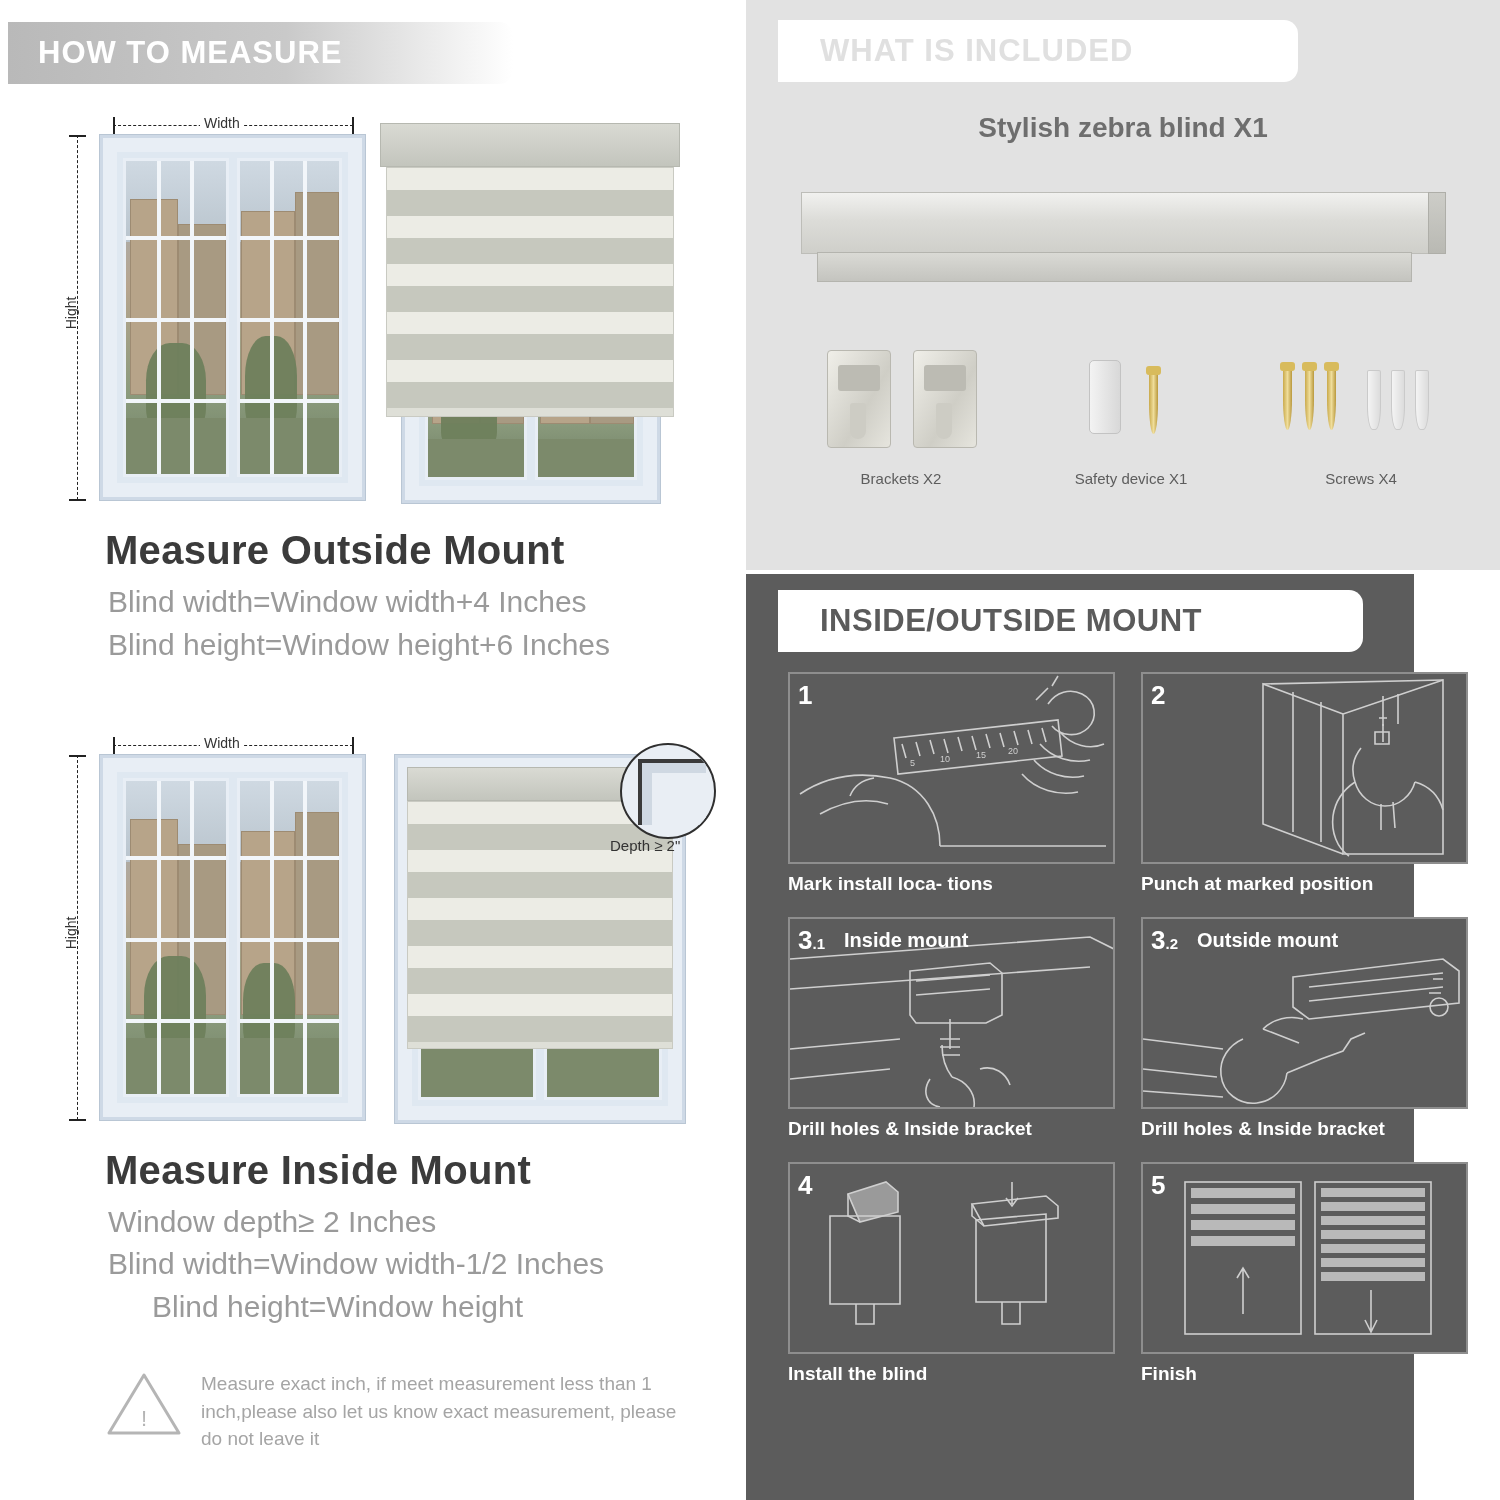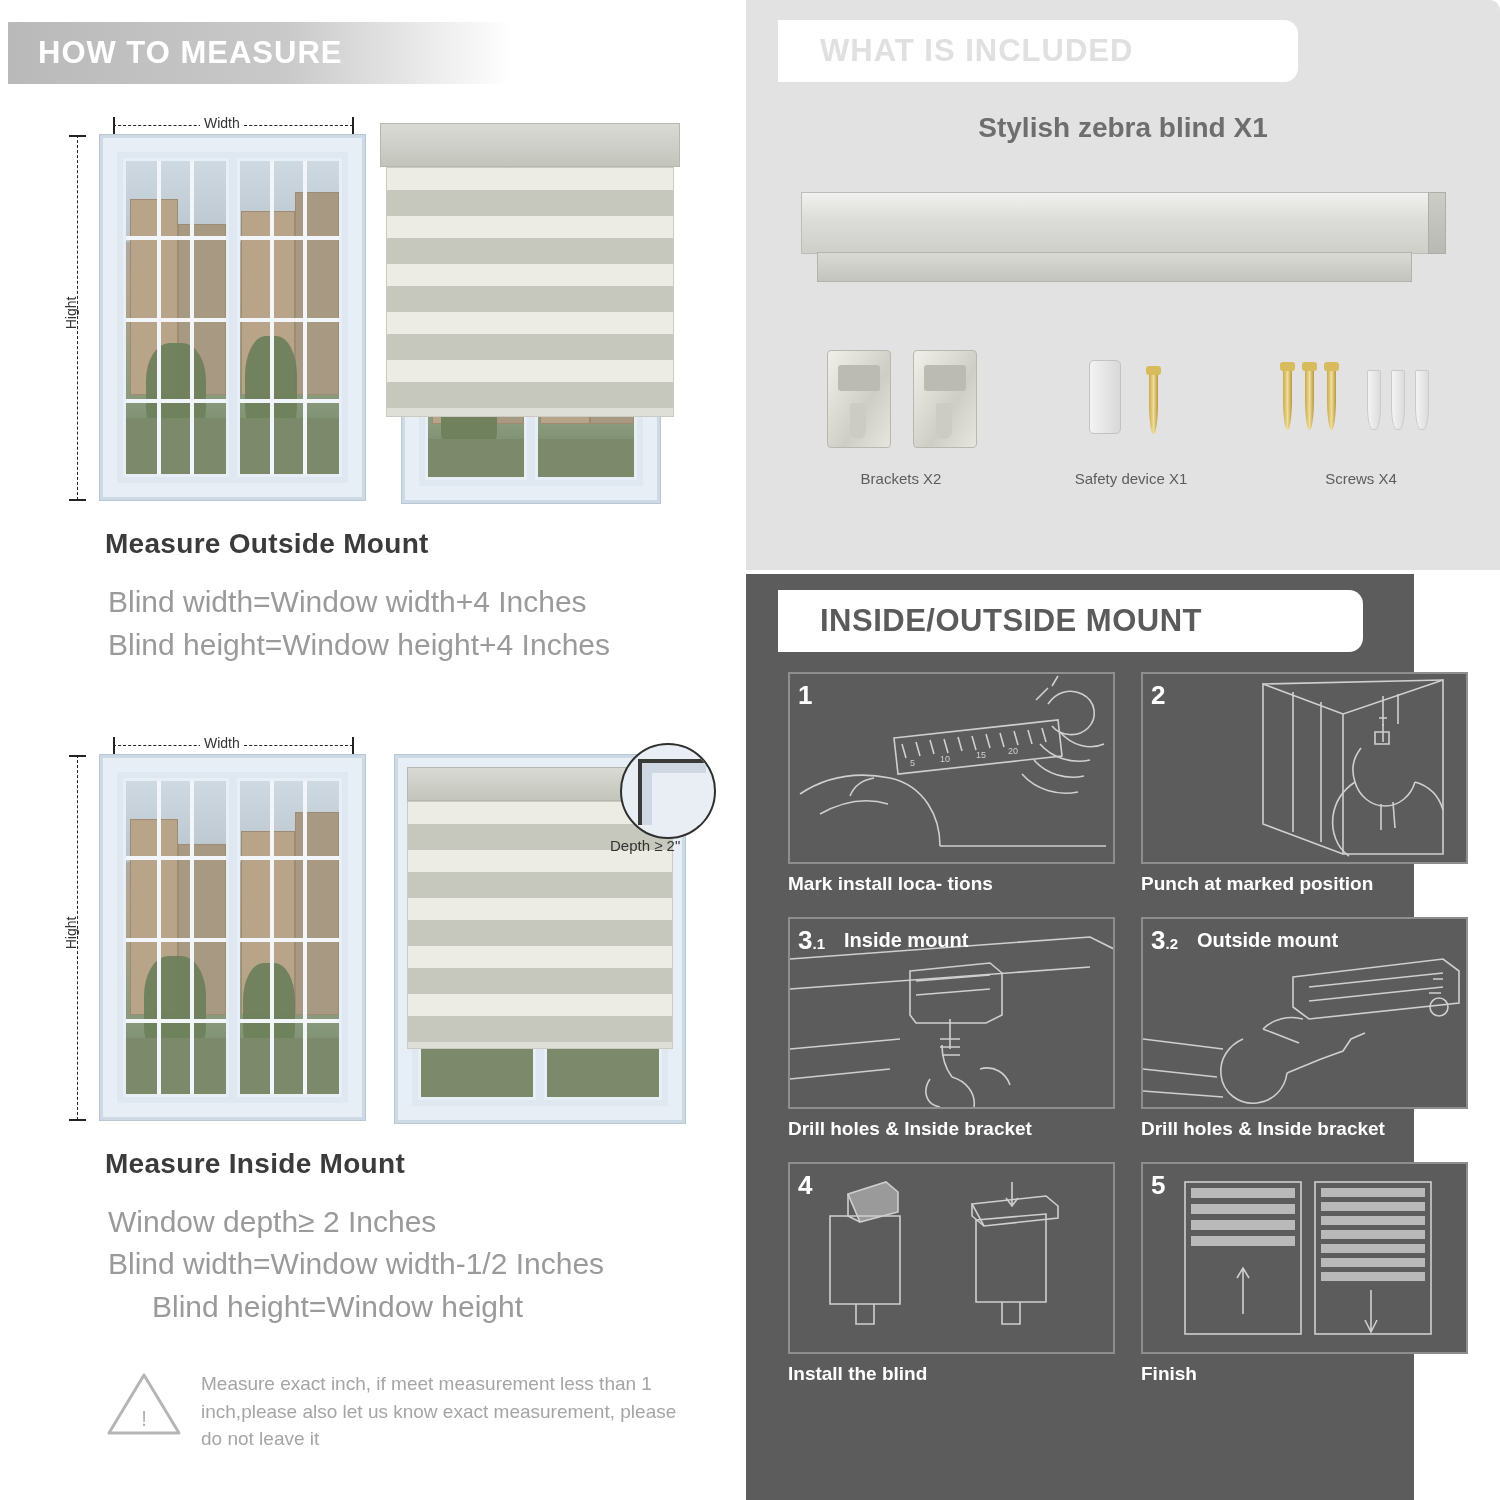--- a/index.html
+++ b/index.html
@@ -9,21 +9,20 @@
   }
   body {
     font-family: "Liberation Sans", sans-serif;
   }
   .page {
     position: relative;
     width: 1500px;
     height: 1500px;
     background: #ffffff;
     overflow: hidden;
-    border-radius: 10px;
   }
 
   
   .left-panel {
     position: absolute;
     left: 0; top: 0;
     width: 740px; height: 1500px;
     background: #ffffff;
     border-right: 3px solid #ffffff;
   }
@@ -147,21 +146,21 @@
   }
   .blind-fabric .stripe {
     position: absolute; left: 0; right: 0;
     background: #c6c8be;
   }
   .blind-fabric .stripe.light { background: #ecece5; }
 
   
   .h-title {
     position: absolute;
-    font-size: 28px;
+    font-size: 40px;
     color: #3b3b3b;
     font-weight: bold;
     letter-spacing: .3px;
   }
   .h-line {
     position: absolute;
     font-size: 30px;
     color: #9a9a9a;
   }
 
@@ -468,21 +467,21 @@
           <div class="stripe light" style="top:144px; height:22px;"></div>
           <div class="stripe" style="top:166px; height:26px;"></div>
           <div class="stripe light" style="top:192px; height:22px;"></div>
           <div class="stripe" style="top:214px; height:26px;"></div>
         </div>
       </div>
     </div>
 
     <div class="h-title" style="left:105px; top:528px;">Measure Outside Mount</div>
     <div class="h-line" style="left:108px; top:585px;">Blind width=Window width+4 Inches</div>
-    <div class="h-line" style="left:108px; top:628px;">Blind height=Window height+4 Inches</div>
+    <div class="h-line" style="left:108px; top:628px;">Blind height=Window height+6 Inches</div>
 
     <div class="measure-block mb2">
 
       <div class="width-line" style="left:58px; top:20px; width:240px;"></div>
       <div class="tick" style="left:58px; top:12px; width:1.5px; height:17px;"></div>
       <div class="tick" style="left:297px; top:12px; width:1.5px; height:17px;"></div>
       <div class="dim-label" style="left:145px; top:10px;">Width</div>
 
       <div class="height-line" style="left:22px; top:30px; height:365px;"></div>
       <div class="tick" style="left:14px; top:30px; width:17px; height:1.5px;"></div>

